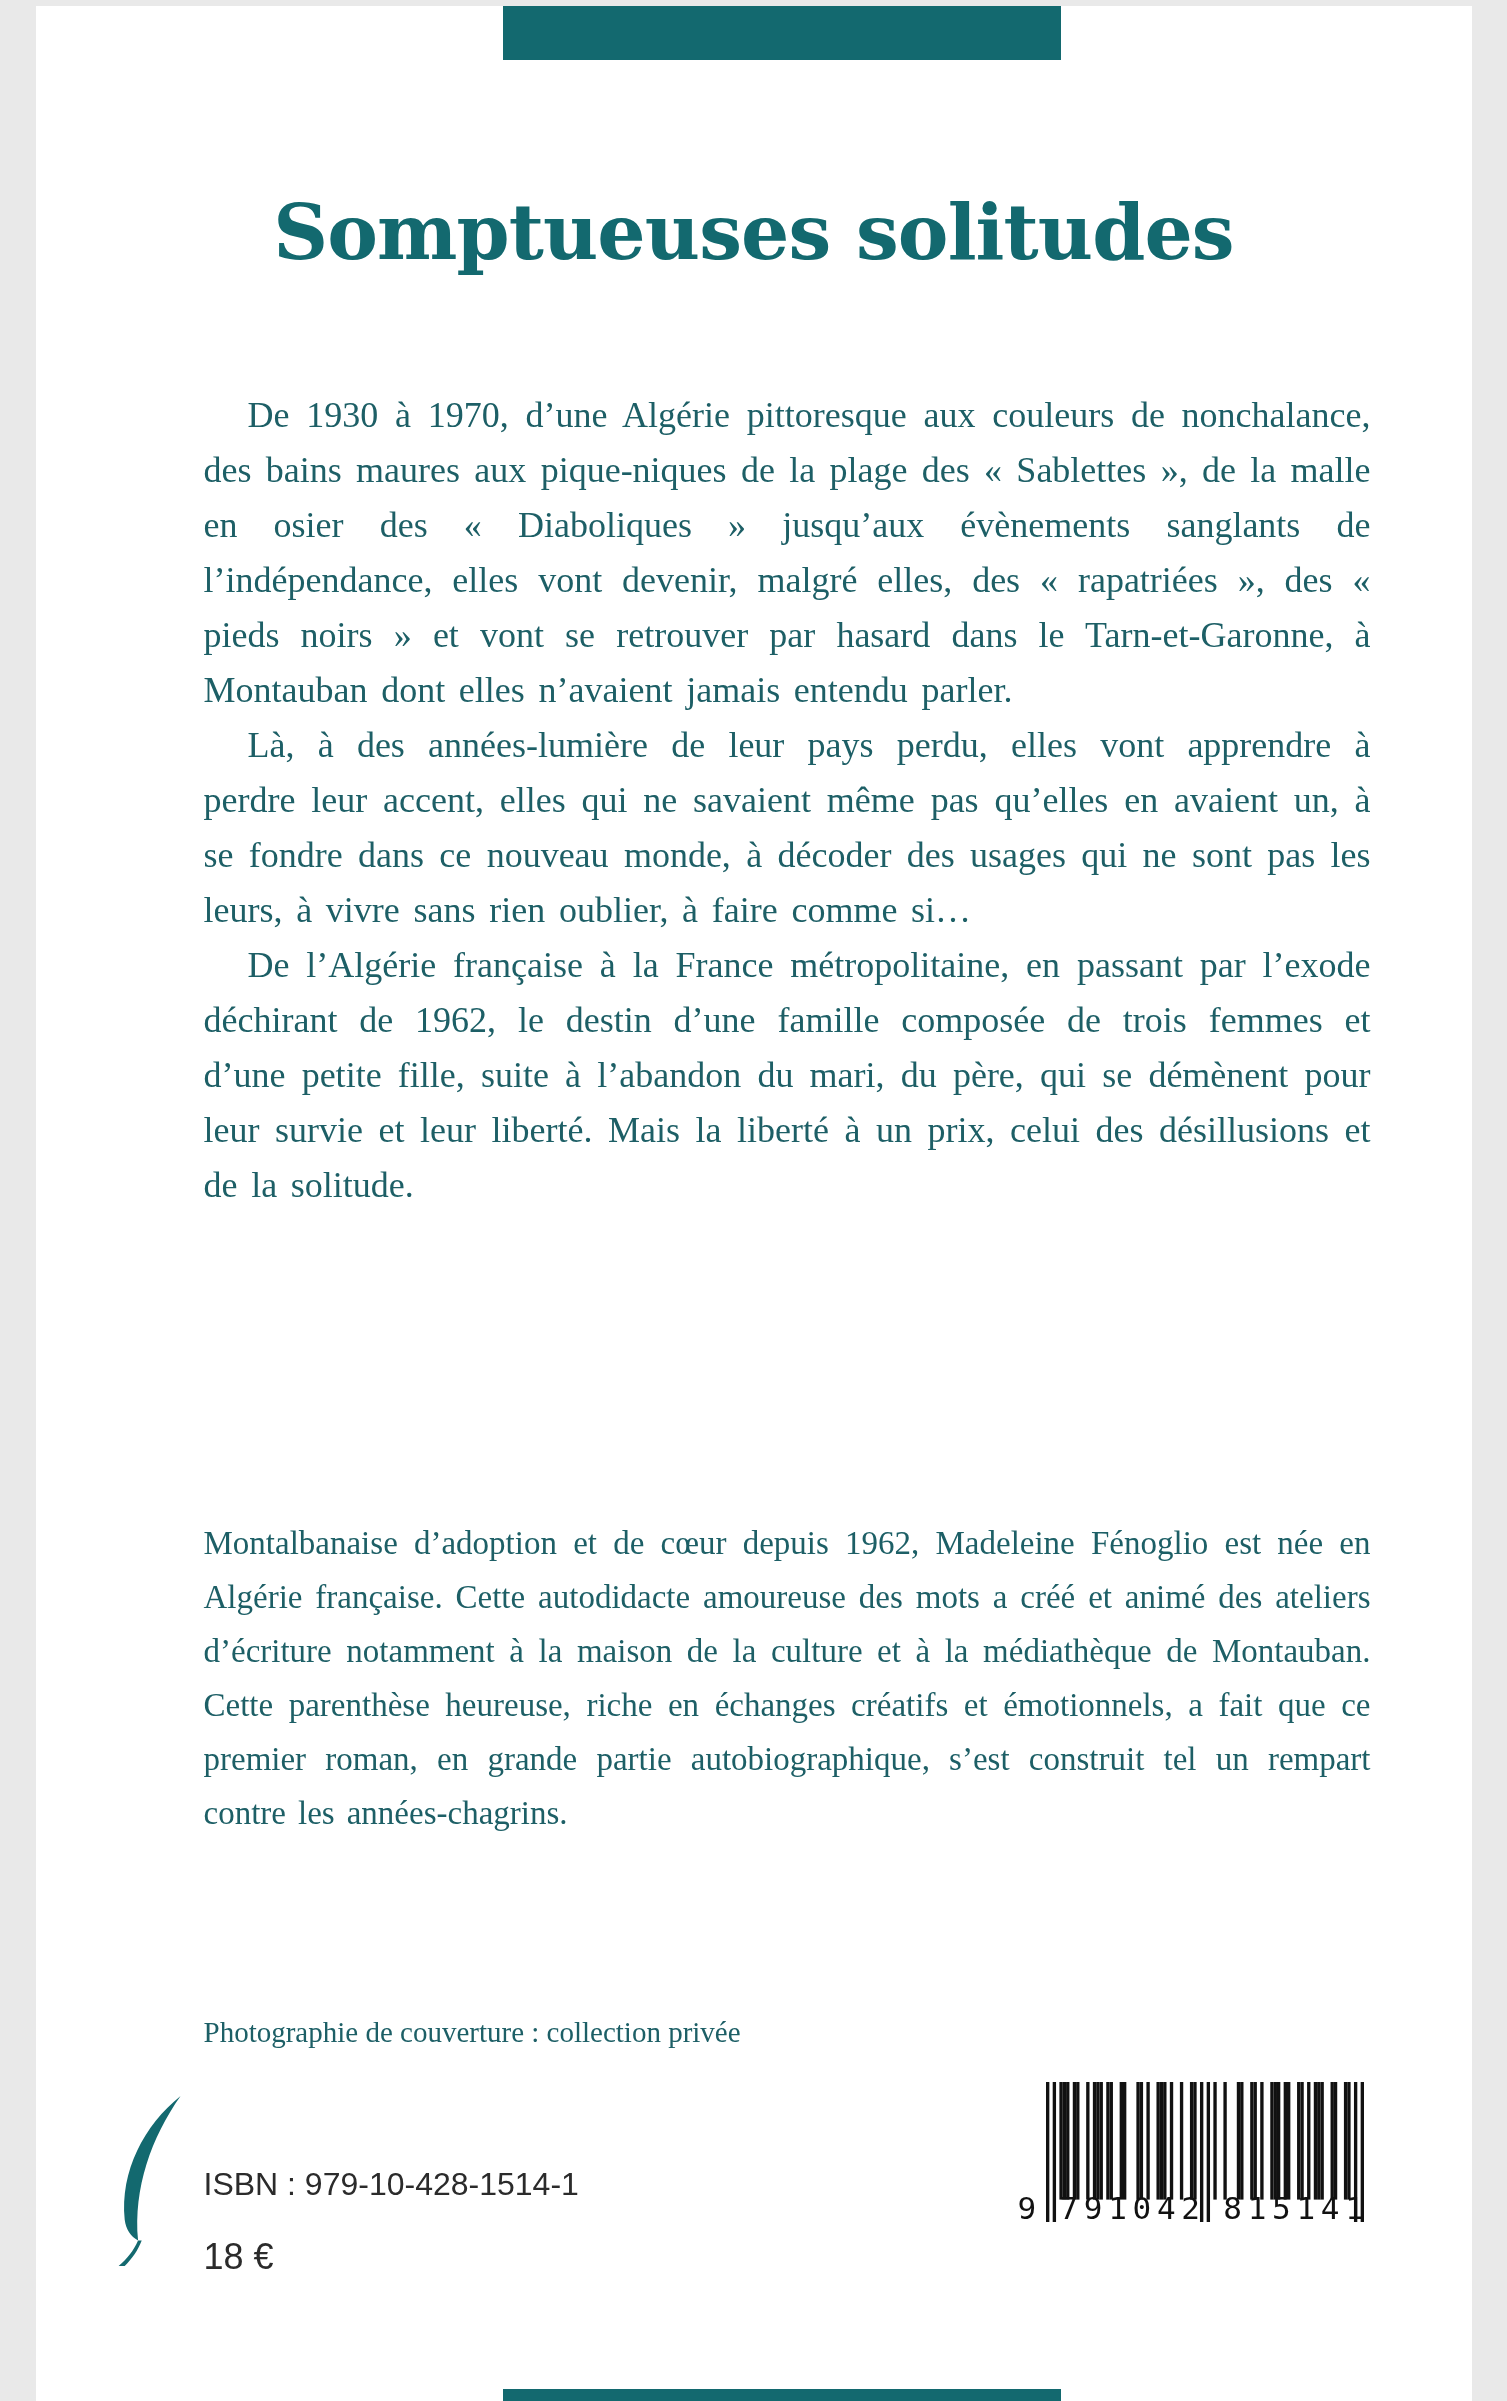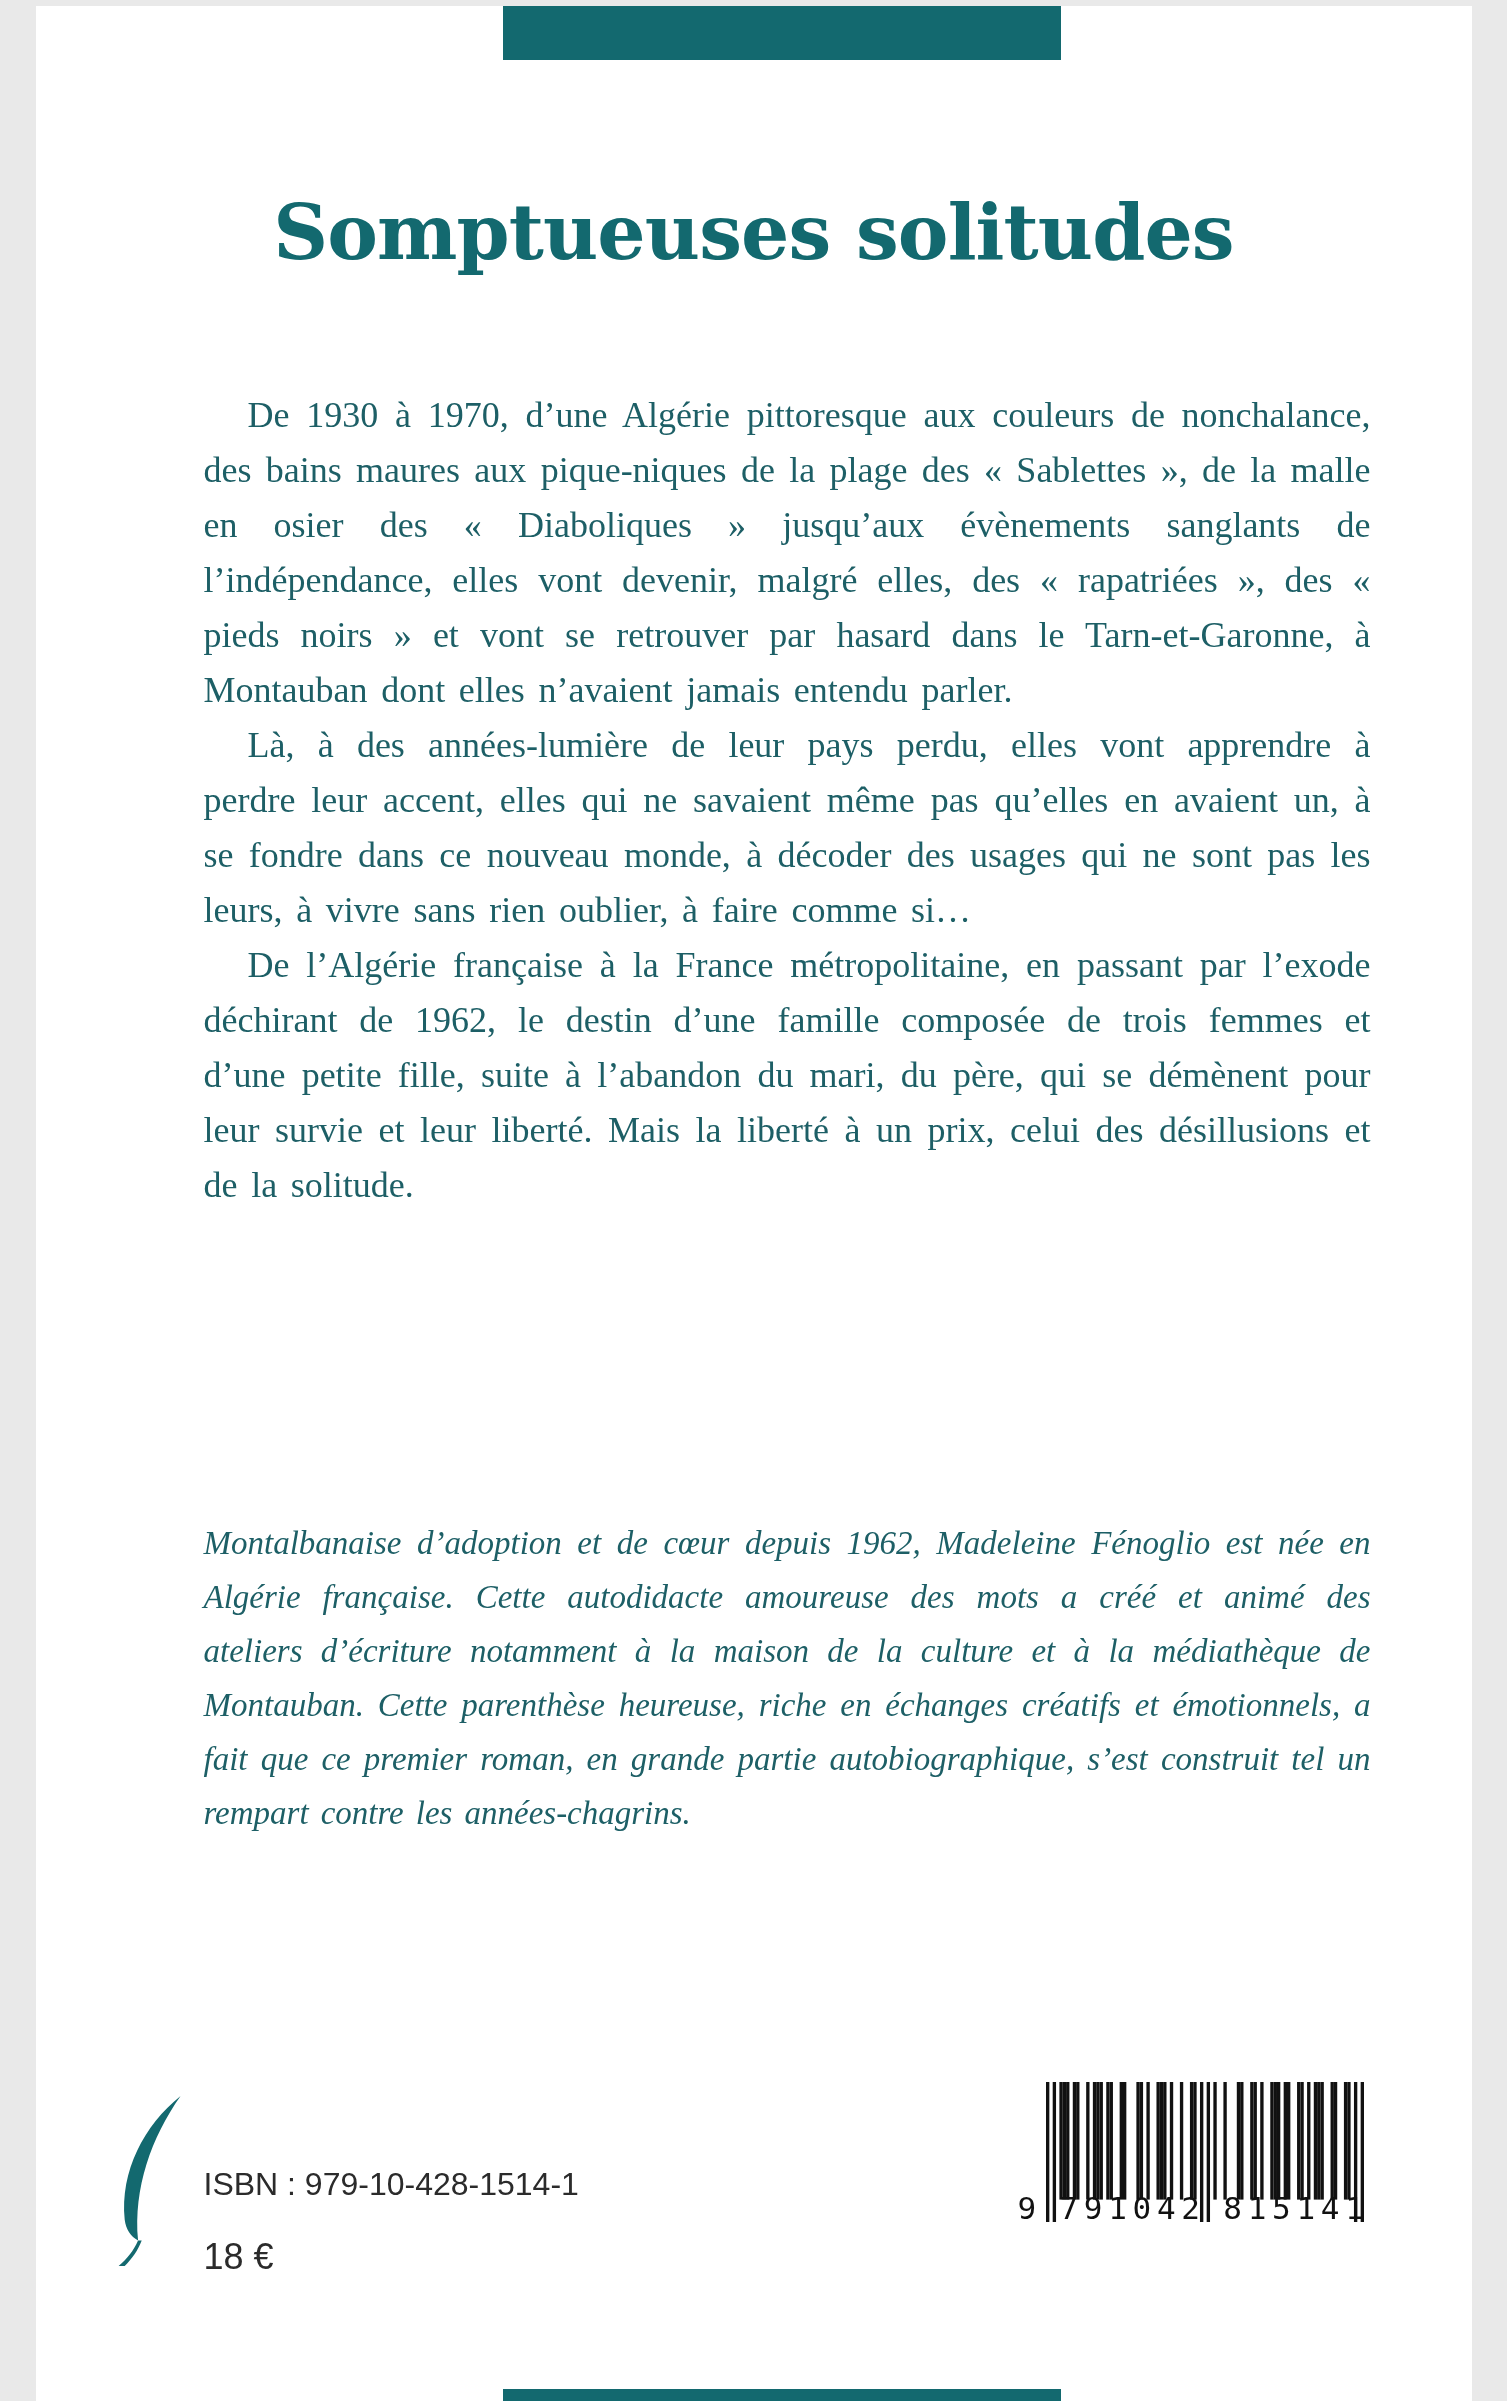--- a/index.html
+++ b/index.html
@@ -55,21 +55,20 @@
     text-indent: 44px;
     word-spacing: 4.7px;
   }
 
   .bio {
     position: absolute;
     top: 1510px;
     left: 168px;
     width: 1167px;
     margin: 0;
-    font-style: italic;
     font-size: 33px;
     line-height: 54px;
     text-align: justify;
     word-spacing: 3.8px;
     color: var(--text);
   }
 
   .credit {
     position: absolute;
     top: 2010px;
@@ -143,20 +142,21 @@
   <h1 class="title">Somptueuses solitudes</h1>
 
   <div class="synopsis">
     <p>De 1930 à 1970, d’une Algérie pittoresque aux couleurs de nonchalance, des bains maures aux pique-niques de la plage des « Sablettes », de la malle en osier des « Diaboliques » jusqu’aux évènements sanglants de l’indépendance, elles vont devenir, malgré elles, des « rapatriées », des « pieds noirs » et vont se retrouver par hasard dans le Tarn-et-Garonne, à Montauban dont elles n’avaient jamais entendu parler.</p>
     <p>Là, à des années-lumière de leur pays perdu, elles vont apprendre à perdre leur accent, elles qui ne savaient même pas qu’elles en avaient un, à se fondre dans ce nouveau monde, à décoder des usages qui ne sont pas les leurs, à vivre sans rien oublier, à faire comme si…</p>
     <p>De l’Algérie française à la France métropolitaine, en passant par l’exode déchirant de 1962, le destin d’une famille composée de trois femmes et d’une petite fille, suite à l’abandon du mari, du père, qui se démènent pour leur survie et leur liberté. Mais la liberté à un prix, celui des désillusions et de la solitude.</p>
   </div>
 
   <p class="bio">Montalbanaise d’adoption et de cœur depuis 1962, Madeleine Fénoglio est née en Algérie française. Cette autodidacte amoureuse des mots a créé et animé des ateliers d’écriture notamment à la maison de la culture et à la médiathèque de Montauban. Cette parenthèse heureuse, riche en échanges créatifs et émotionnels, a fait que ce premier roman, en grande partie autobiographique, s’est construit tel un rempart contre les années-chagrins.</p>
 
+  <p class="credit">Photographie de couverture : collection privée</p>
 
   <div class="feather">
     <svg viewBox="0 0 60 140" xmlns="http://www.w3.org/2000/svg" aria-hidden="true">
       <path d="M56 0 C26 24, 6 62, 10 102 C11 110, 15 116, 21 119 C17 76, 32 34, 56 0 Z" fill="#13696f"></path>
       <path d="M21 119 C17 128, 12 134, 5 140 L10 140 C16 134, 21 127, 24 119 Z" fill="#13696f"></path>
     </svg>
   </div>
 
   <div class="isbn">ISBN : 979-10-428-1514-1</div>
   <div class="price">18 €</div>

